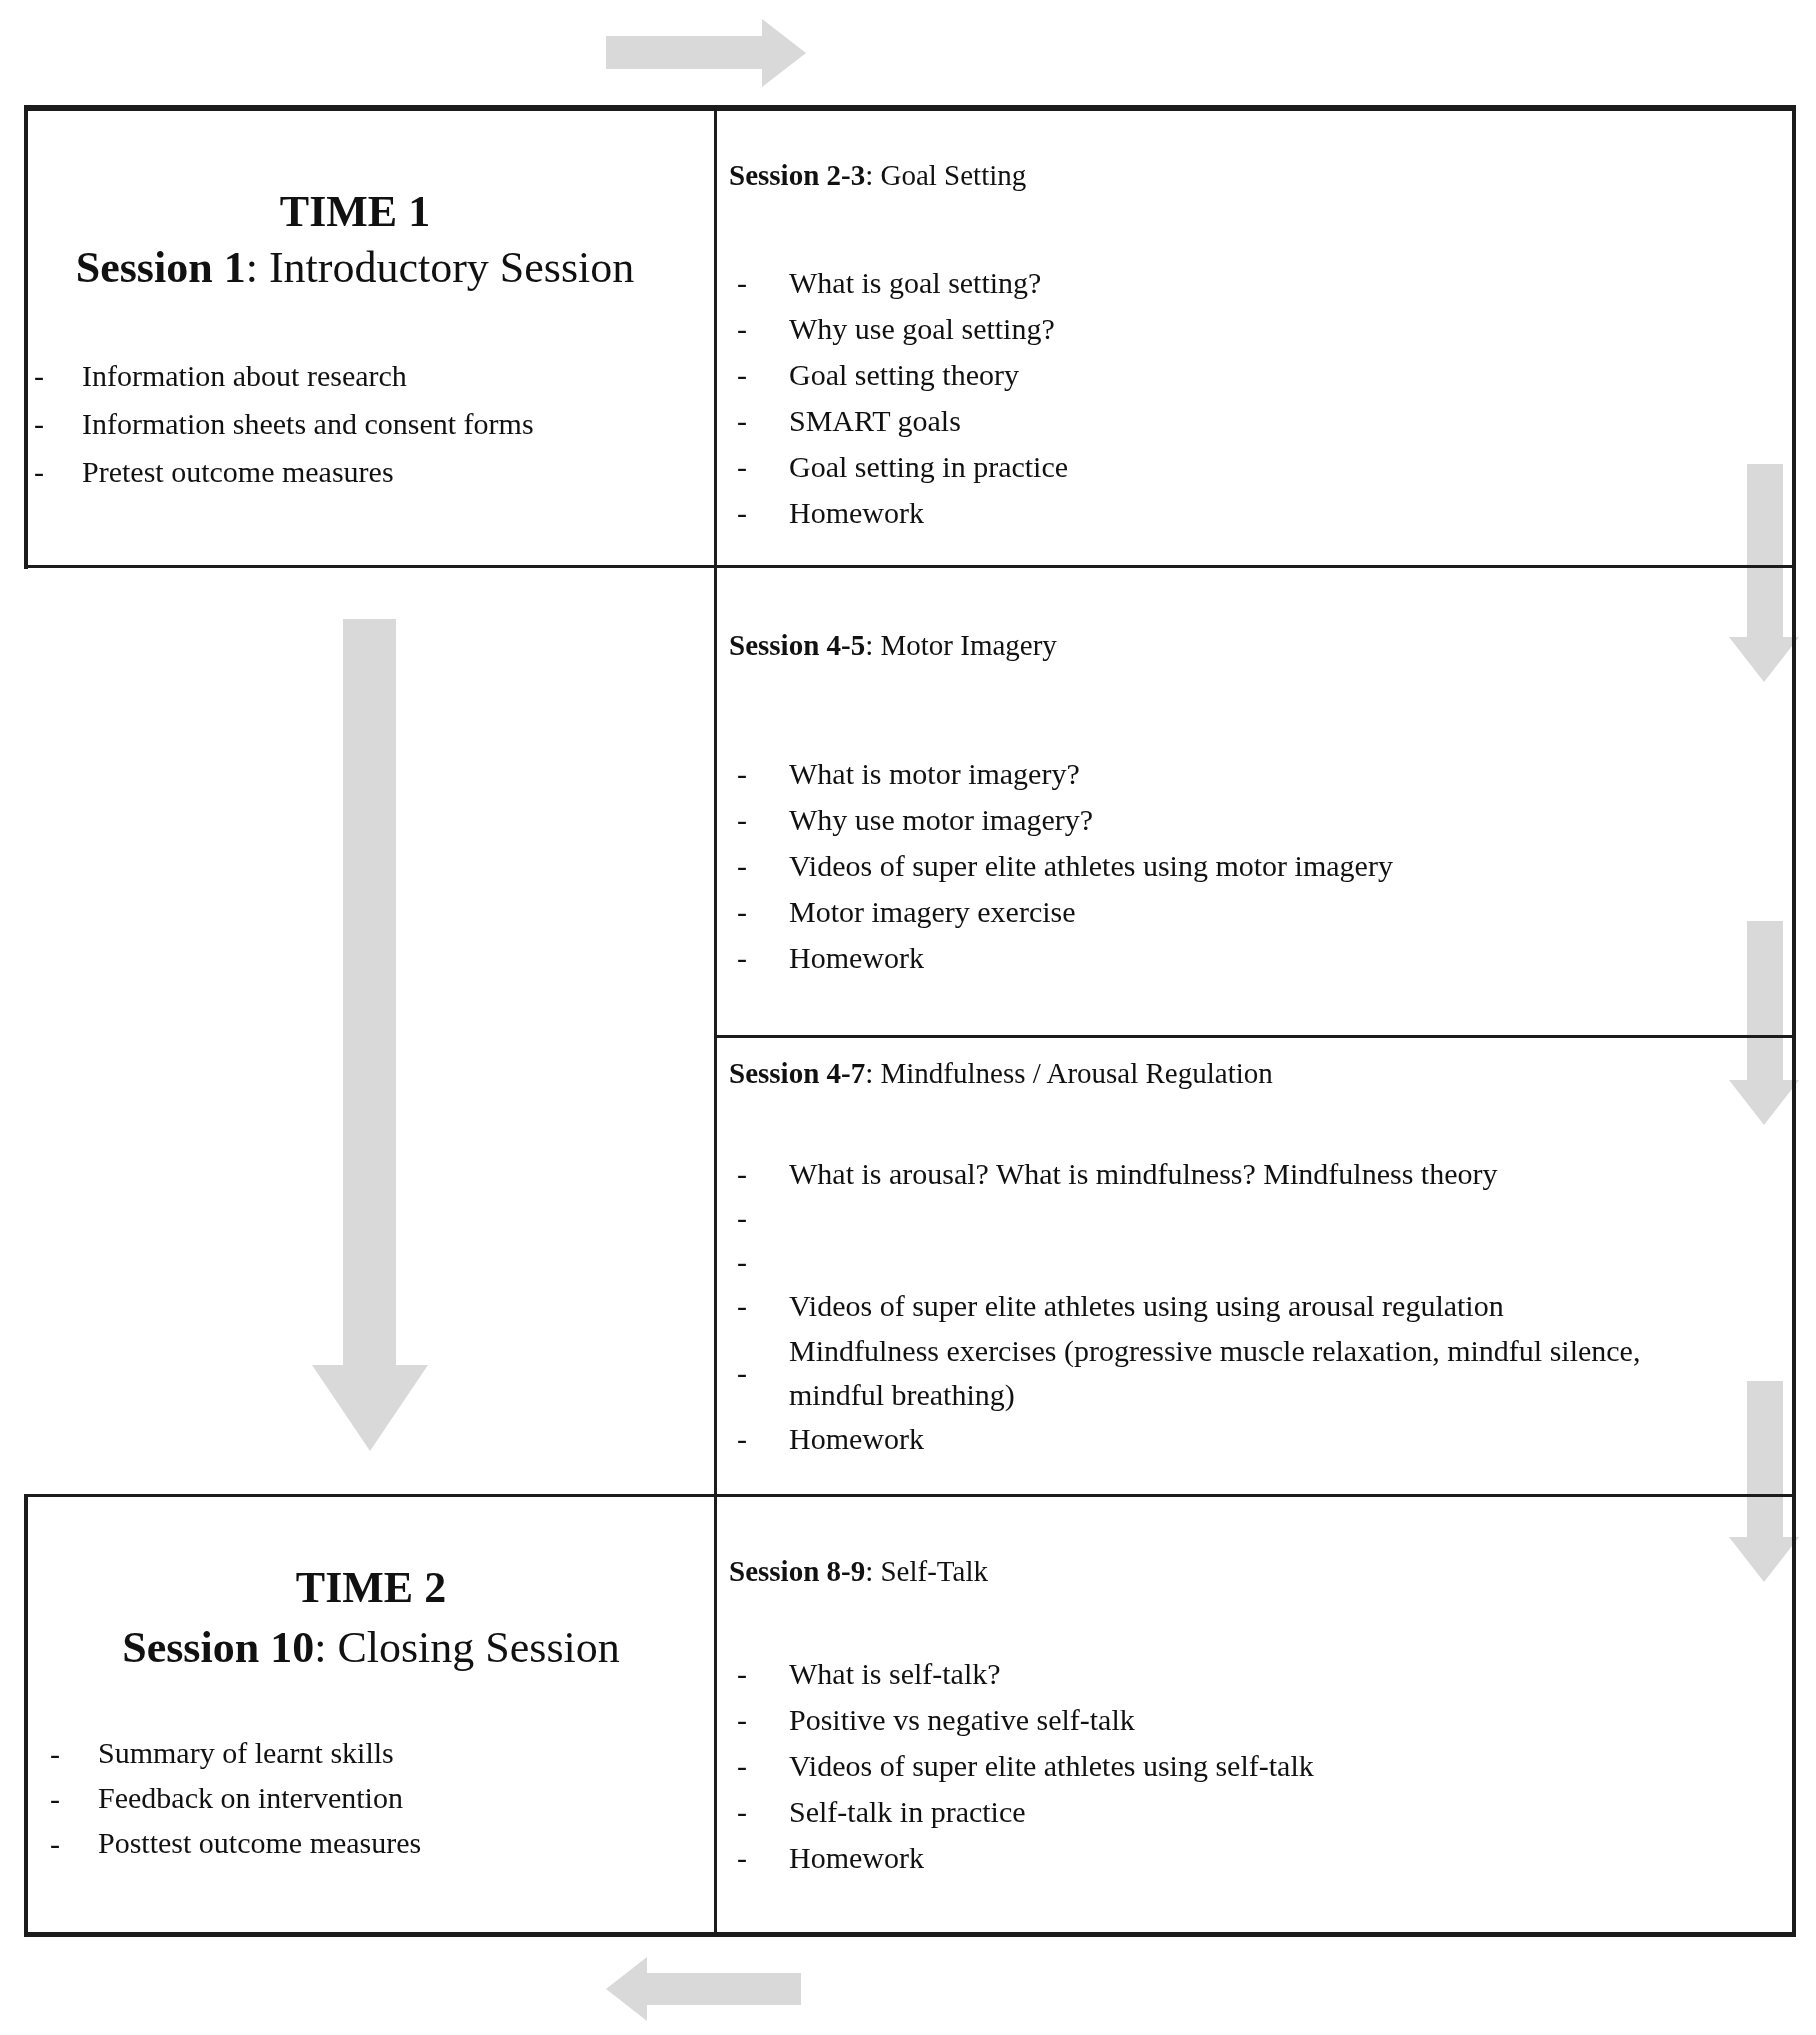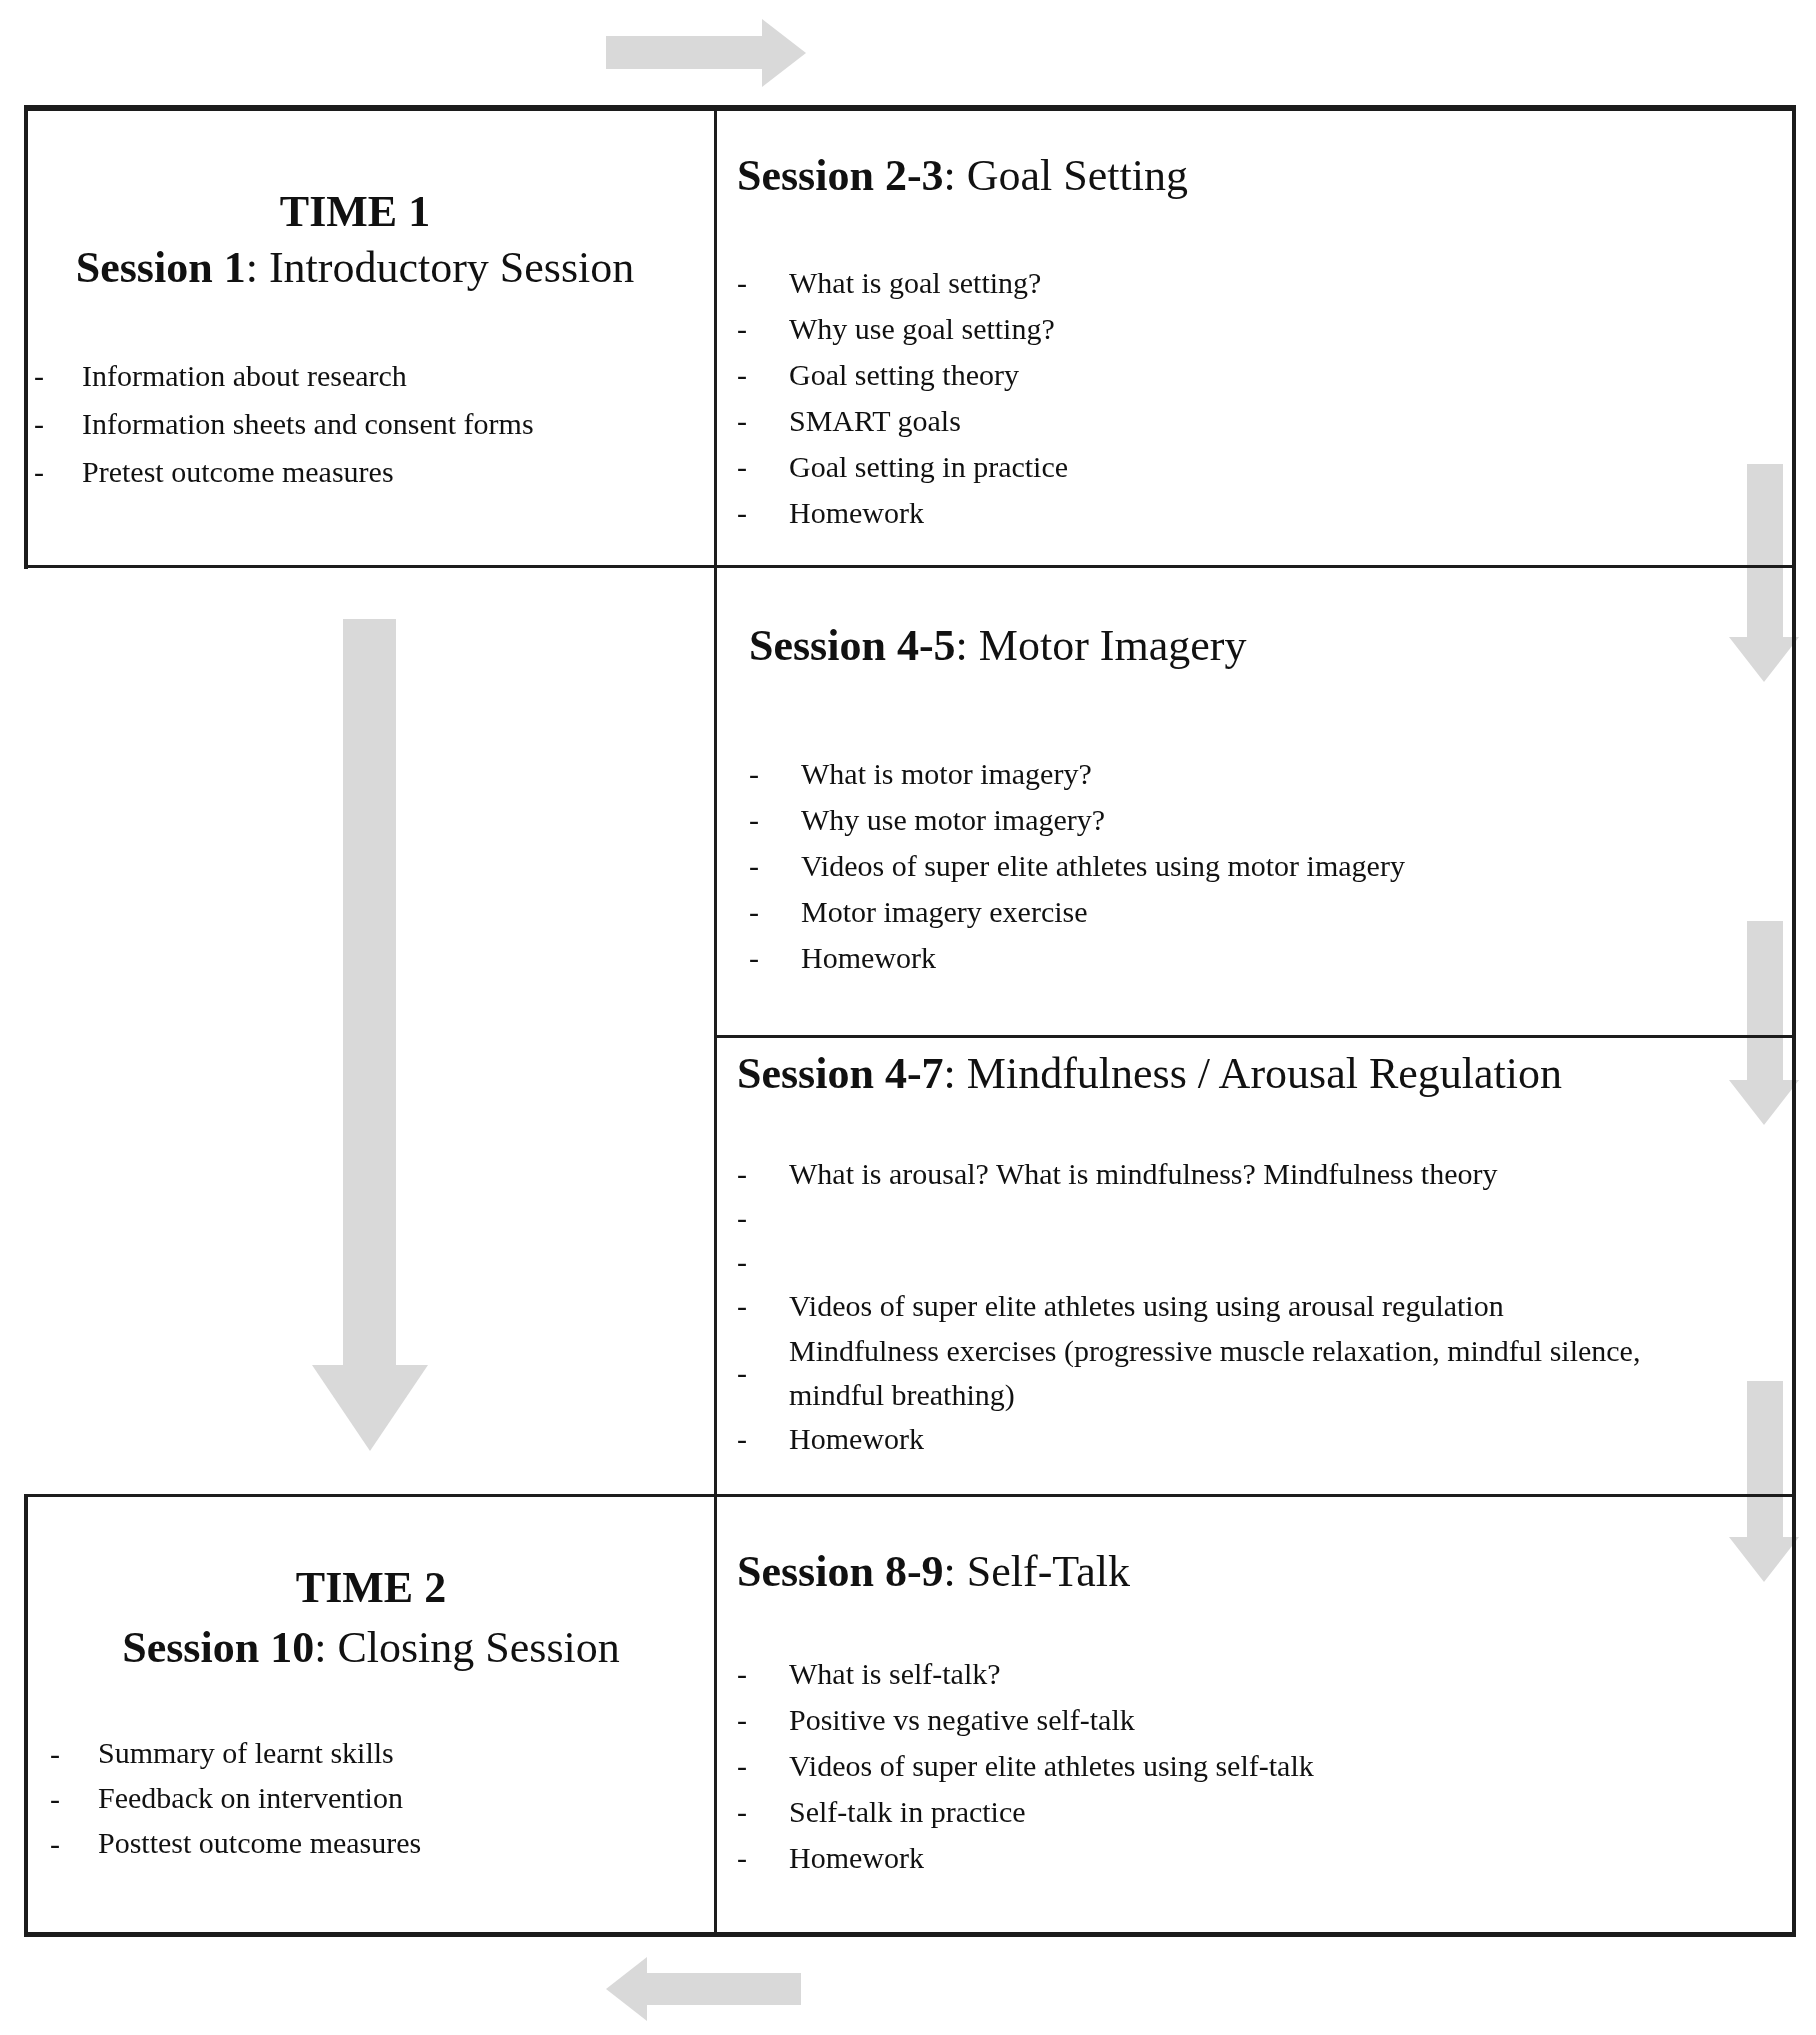--- a/index.html
+++ b/index.html
@@ -9,22 +9,22 @@
     background:#ffffff;
     font-family:"Liberation Serif","DejaVu Serif",serif;
     color:#111111;
     overflow:hidden;
   }
   
   .line{position:absolute;background:#1c1c1c;}
   
   .cell{position:absolute;}
   .hdr{
-    position:absolute;left:20px;
-    font-size:44px;line-height:49px;white-space:nowrap;
+    position:absolute;left:12px;
+    font-size:29px;line-height:49px;white-space:nowrap;
   }
   .hdr .sb{font-weight:bold;}
   .chead{
     position:absolute;left:0;width:100%;
     text-align:center;font-size:44px;line-height:49px;white-space:nowrap;
   }
   .chead .sb{font-weight:bold;}
   .rows{position:absolute;left:0;right:0;}
   .bullet{display:flex;align-items:center;font-size:30px;}
   .bullet .dash{flex:0 0 52px;}
@@ -138,21 +138,21 @@
           <span class="dash">-</span>
           <span class="txt">Goal setting in practice</span>
         </div>
       <div class="bullet">
           <span class="dash">-</span>
           <span class="txt">Homework</span>
         </div>
     </div>
   </div>
 
-  <div class="cell rcell" style="left:717px;top:568px;width:1075px;height:466px;margin-left:12px;">
+  <div class="cell rcell" style="left:717px;top:568px;width:1075px;height:466px;">
     <div class="hdr" style="top:53px;">
       <span class="sb">Session 4-5</span><span>: Motor Imagery</span>
     </div>
     <div class="rows rh69" style="top:183px;">
       <div class="bullet">
           <span class="dash">-</span>
           <span class="txt">What is motor imagery?</span>
         </div>
       <div class="bullet">
           <span class="dash">-</span>

